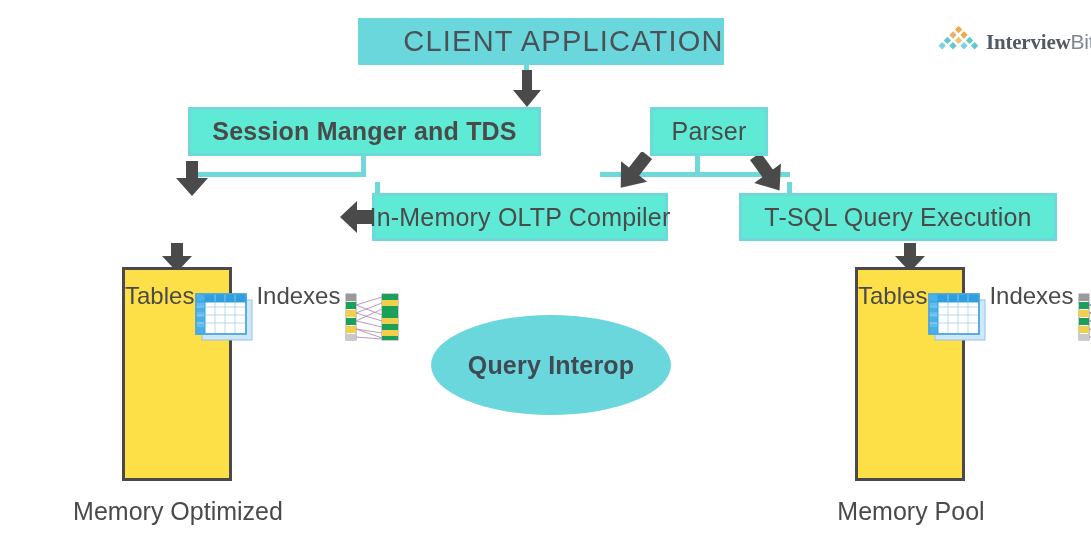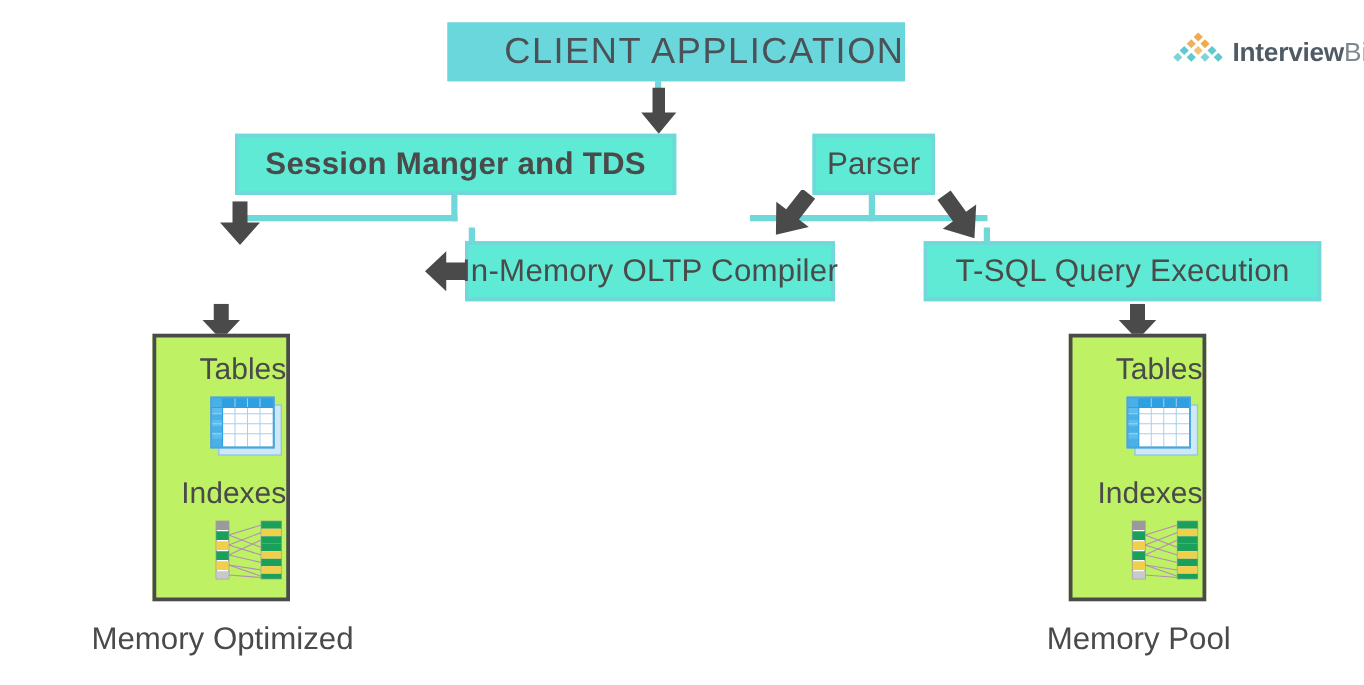--- a/index.html
+++ b/index.html
@@ -46,21 +46,21 @@
     color: #4b5257;
   }
   #client-application .node-label { letter-spacing: 1.2px; margin-left: 45px; }
 
   #session-manager {
     left: 188px; top: 107px; width: 353px; height: 49px;
     font-size: 25px;
     font-weight: 700;
   }
   #parser {
-    left: 650px; top: 107px; width: 98px; height: 49px;
+    left: 650px; top: 107px; width: 118px; height: 49px;
     font-size: 25px;
   }
   #natively-compiled-sp {
     left: 37px; top: 193px; width: 300px; height: 48px;
     font-size: 25px;
   }
   #in-memory-oltp-compiler {
     left: 372px; top: 193px; width: 296px; height: 48px;
     font-size: 25px;
   }
@@ -81,24 +81,24 @@
     font-size: 25px;
     font-weight: 700;
   }
 
   
   .storage-panel {
     box-sizing: border-box;
     width: 110px;
     height: 214px;
     border: 3px solid #4a4a4a;
-    background: #bef264;
+    background: #fde047;
     display: flex;
-    flex-direction: column;
-    align-items: flex-end;
+    flex-direction: row;
+    align-items: flex-start;
     padding-top: 14px;
   }
   .storage-title {
     font-size: 24px;
     color: #4a4a4a;
     line-height: 1;
   }
   .icon-slot {
     margin-top: 8px;
     margin-bottom: 10px;
@@ -129,21 +129,21 @@
     display: flex;
     align-items: center;
     gap: 8px;
   }
   #logo-word {
     font-size: 21px;
     color: #4f5a64;
     white-space: nowrap;
     letter-spacing: -0.2px;
   }
-  #logo-word .bold { font-weight: 700; }
+  #logo-word .bold { font-weight: 700; font-family: Liberation Serif, serif; }
   #logo-word .light { font-weight: 400; color: #7d8790; }
 </style>
 </head>
 <body>
 
 <div id="canvas">
 
   <div class="abs conn" style="left:524px; top:65px; width:5px; height:14px;"></div>
 
   <div class="abs conn" style="left:188px; top:172px; width:178px; height:5px;"></div>
@@ -204,20 +204,23 @@
 
 
   <div class="abs node-box" id="in-memory-oltp-compiler">
     <span class="node-label">In-Memory OLTP Compiler</span>
   </div>
 
   <div class="abs node-box" id="tsql-query-execution">
     <span class="node-label">T-SQL Query Execution</span>
   </div>
 
+  <div class="abs" id="query-interop">
+    <span class="node-label">Query Interop</span>
+  </div>
 
   <div class="abs storage-panel" id="storage-left">
     <div class="storage-title">Tables</div>
     <div class="icon-slot">
       <svg width="62" height="52" viewBox="0 0 62 52">
 
         <rect x="8" y="8" width="50" height="40" fill="#cfe8f8" stroke="#8fc3e8" stroke-width="1"></rect>
 
         <rect x="2" y="2" width="50" height="40" fill="#ffffff" stroke="#6aaedd" stroke-width="1.5"></rect>
 

